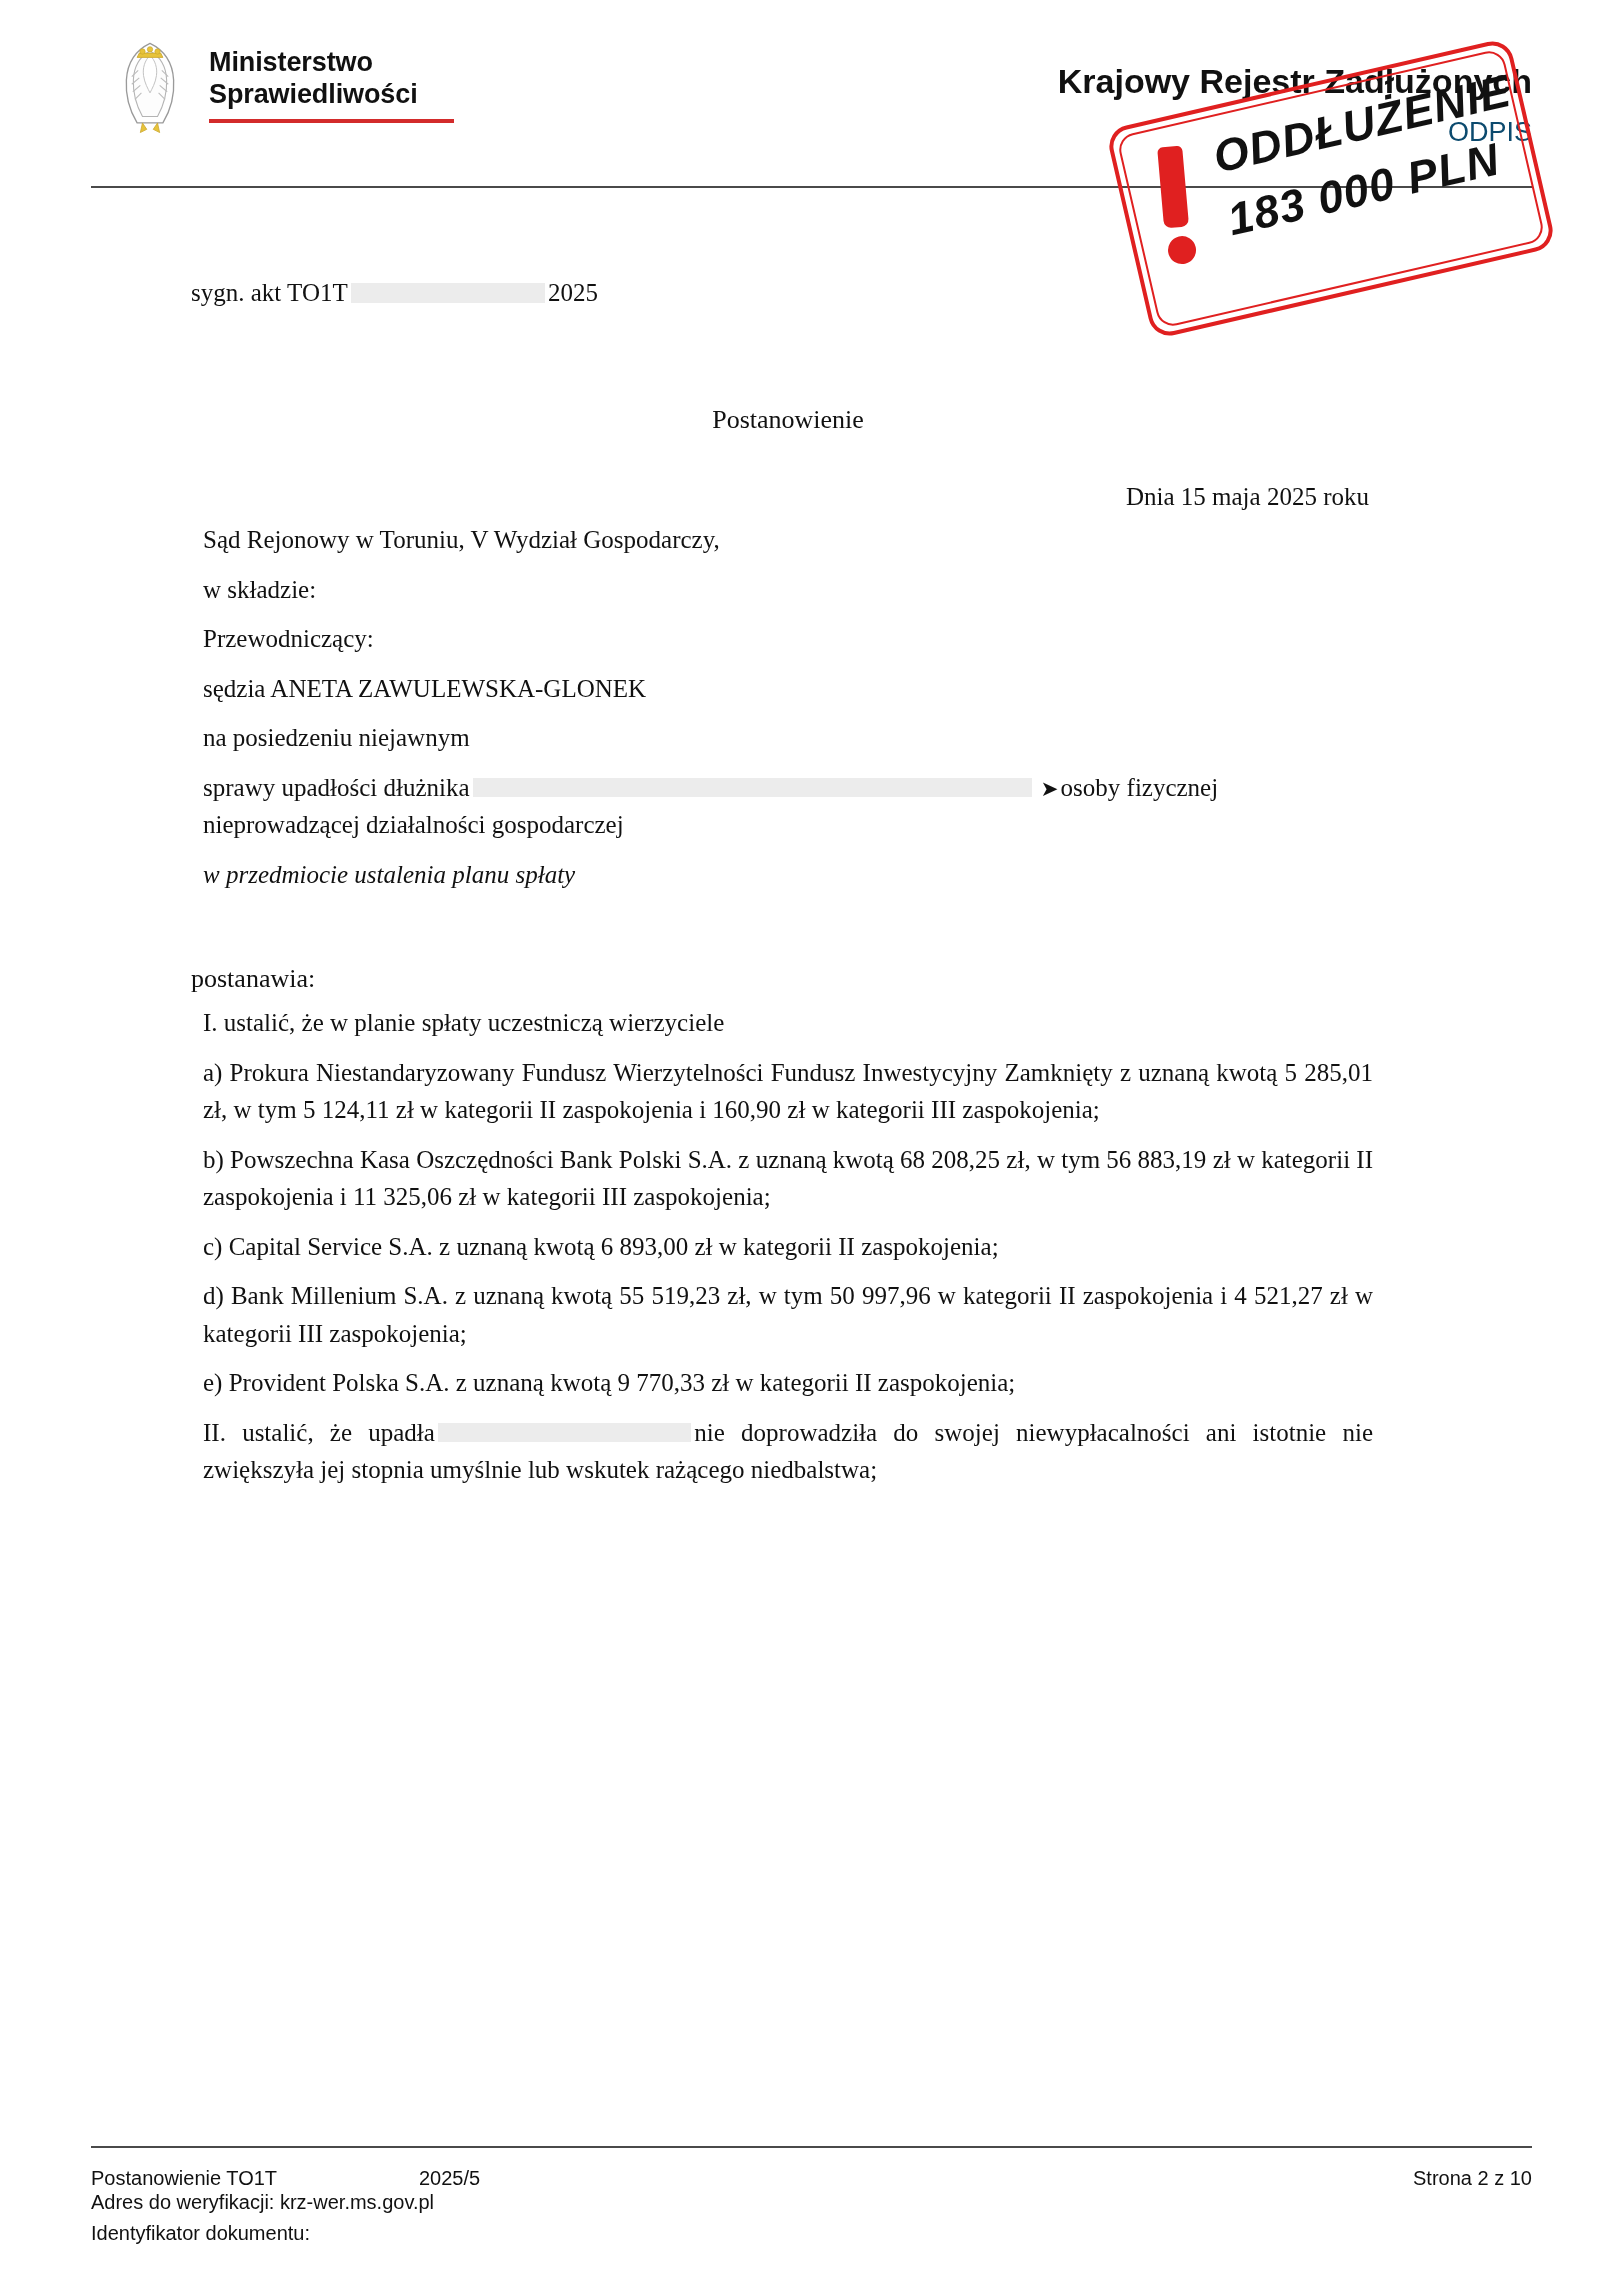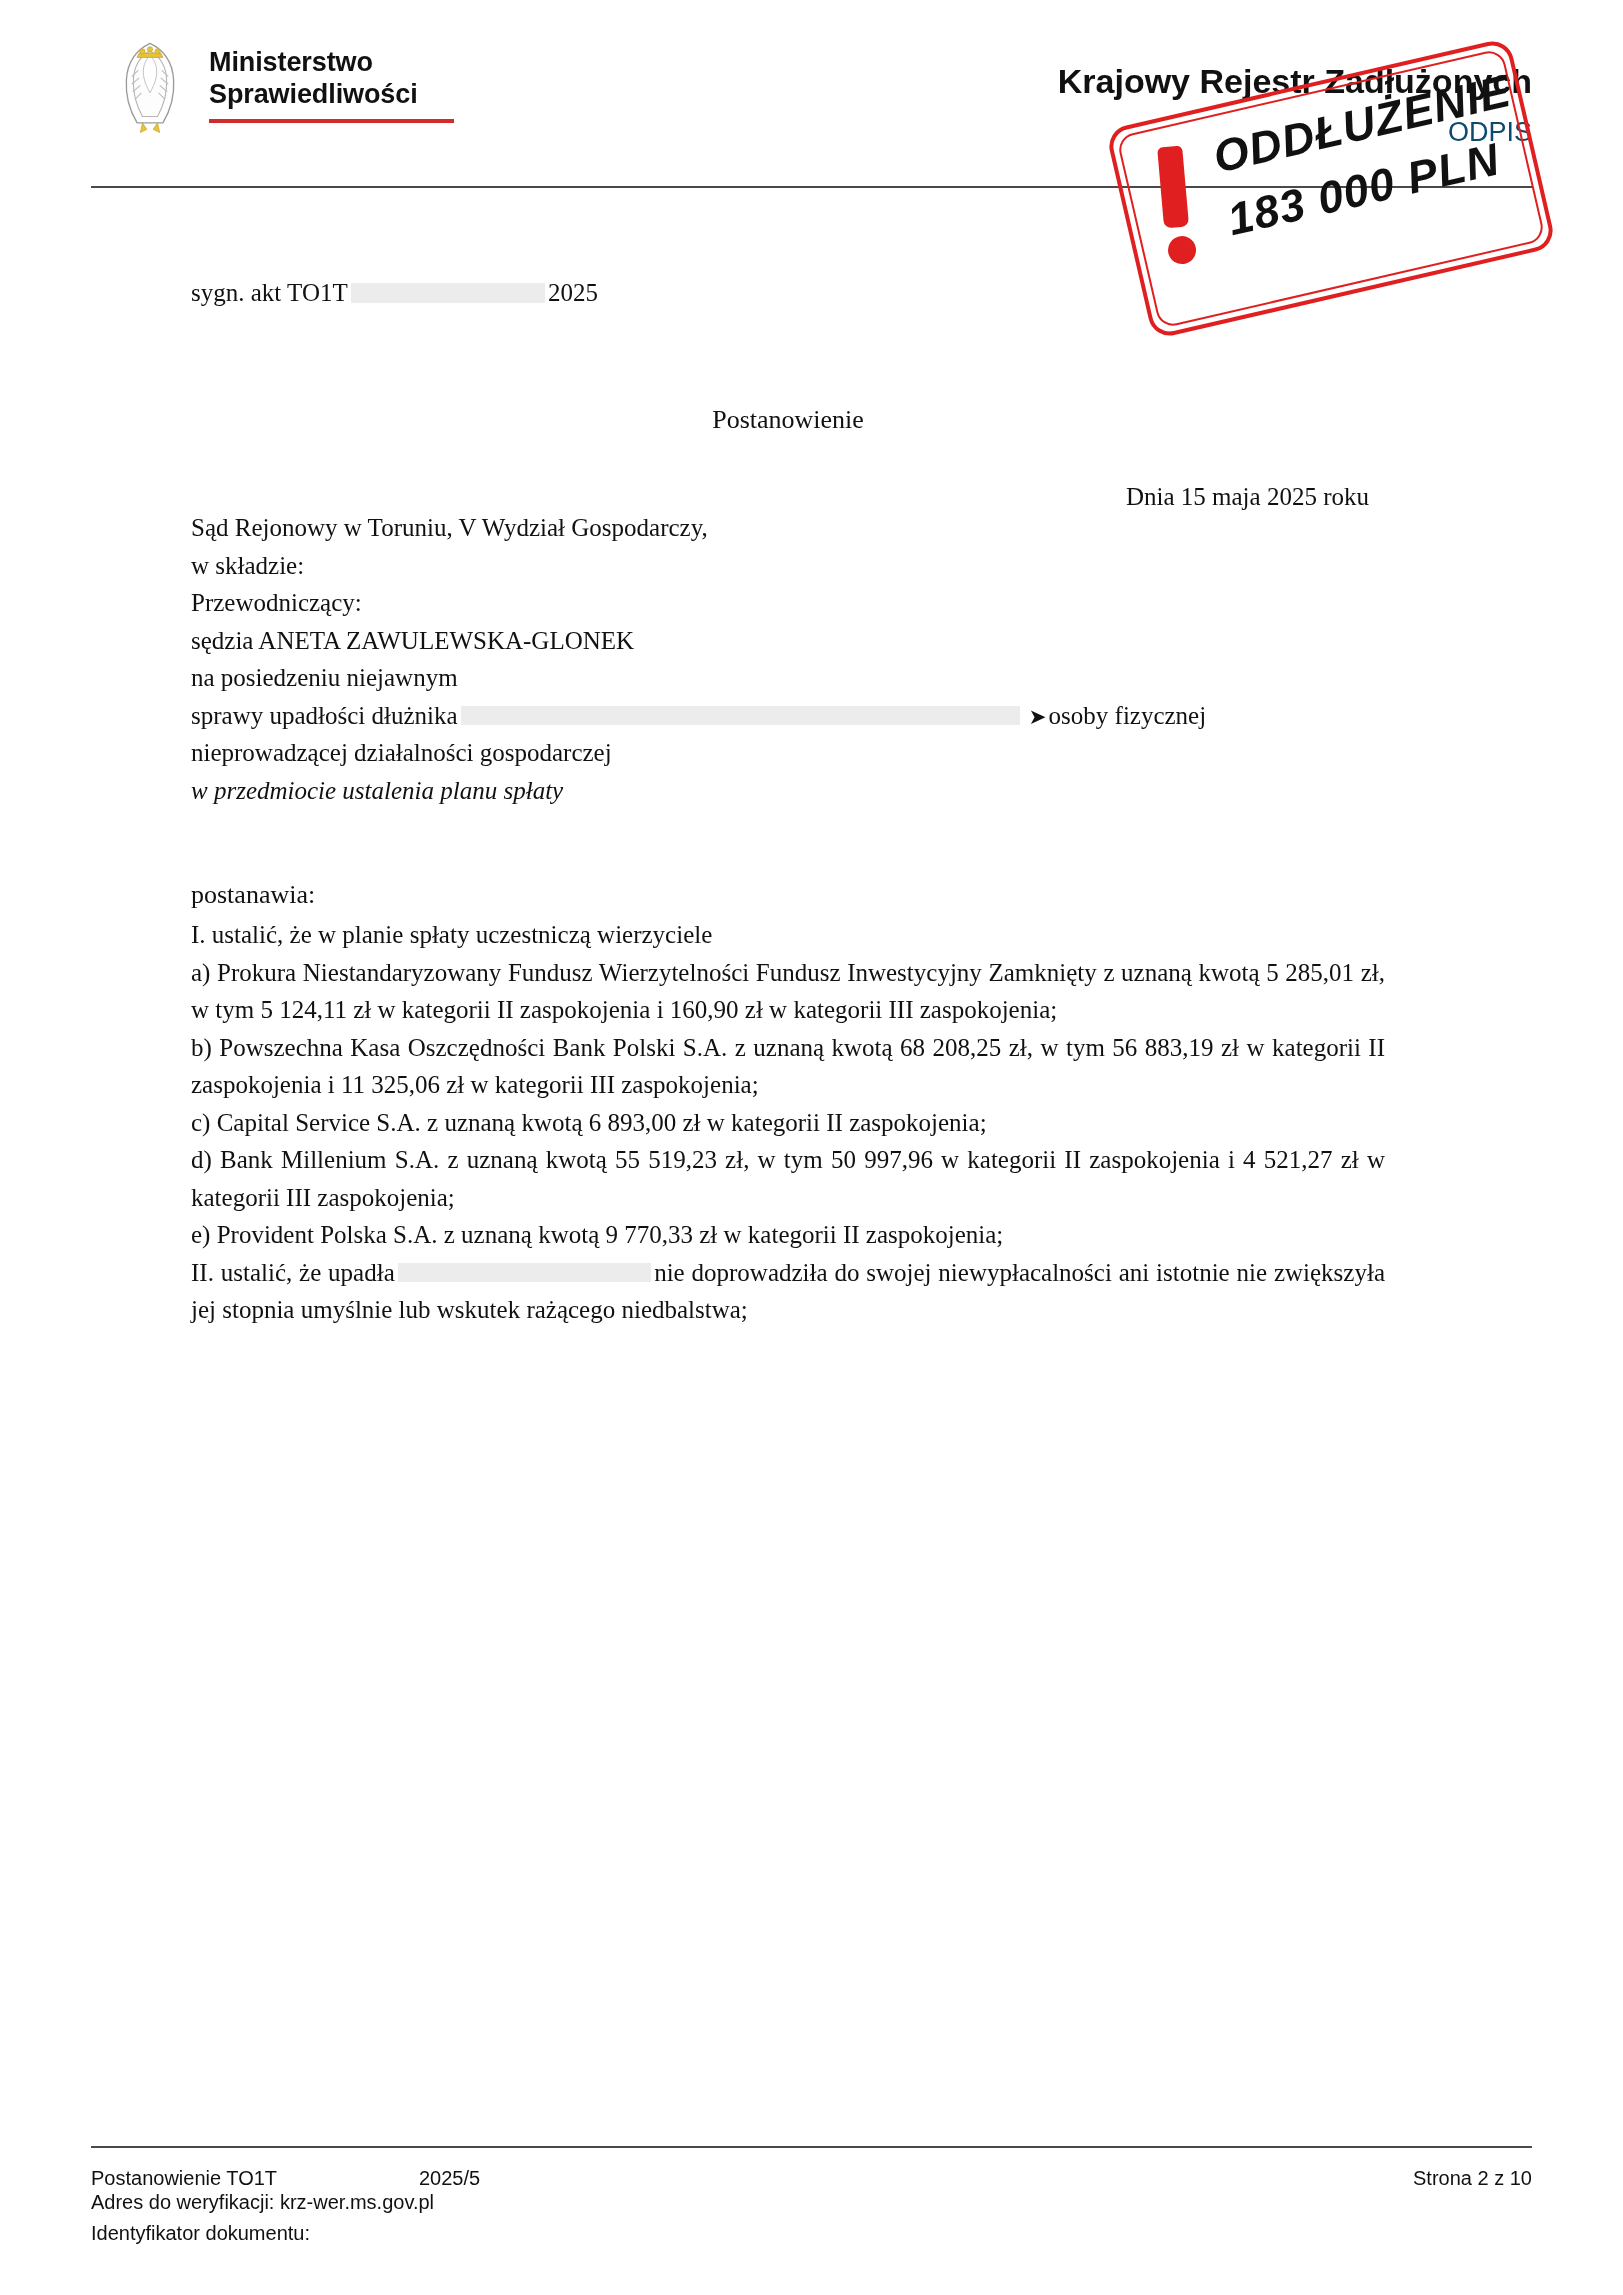--- a/index.html
+++ b/index.html
@@ -191,21 +191,21 @@
     margin-top: 102px;
   }
   .date-right {
     text-align: right;
     font-size: 25px;
     margin-top: 51px;
     padding-right: 16px;
   }
   p.para {
     font-size: 25px;
-    margin: 0;
+    margin: 12px;
     line-height: 1.5;
   }
   .block-court { margin-top: 97px; }
   .gap { margin-top: 30px; }
   .italic { font-style: italic; }
   .center-bold {
     text-align: left;
     font-size: 26px;
     margin-top: 73px;
     margin-bottom: 8px;

